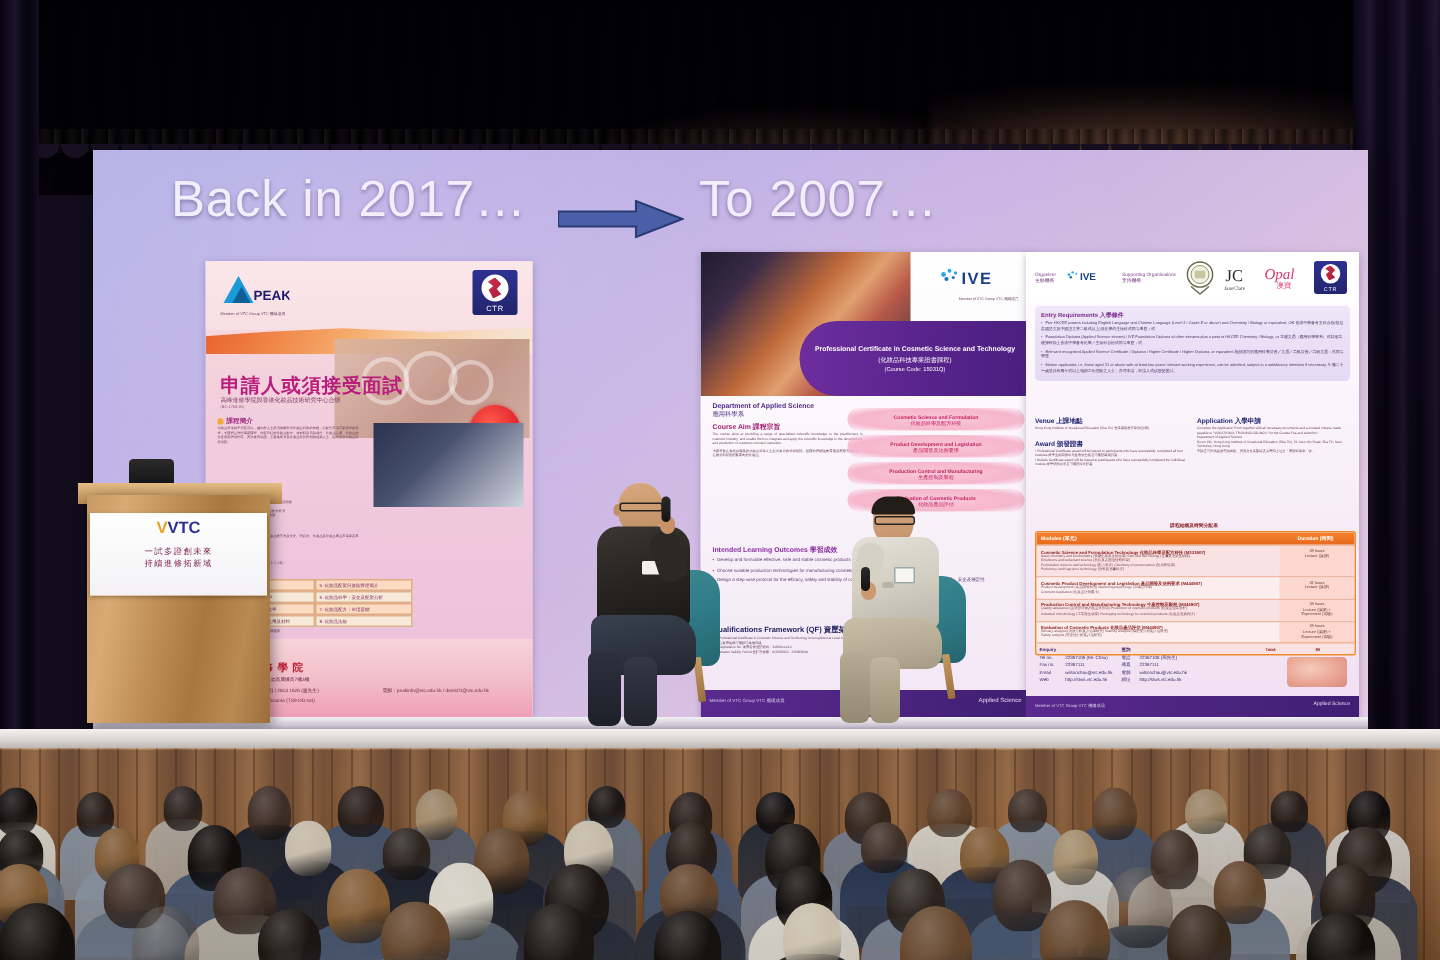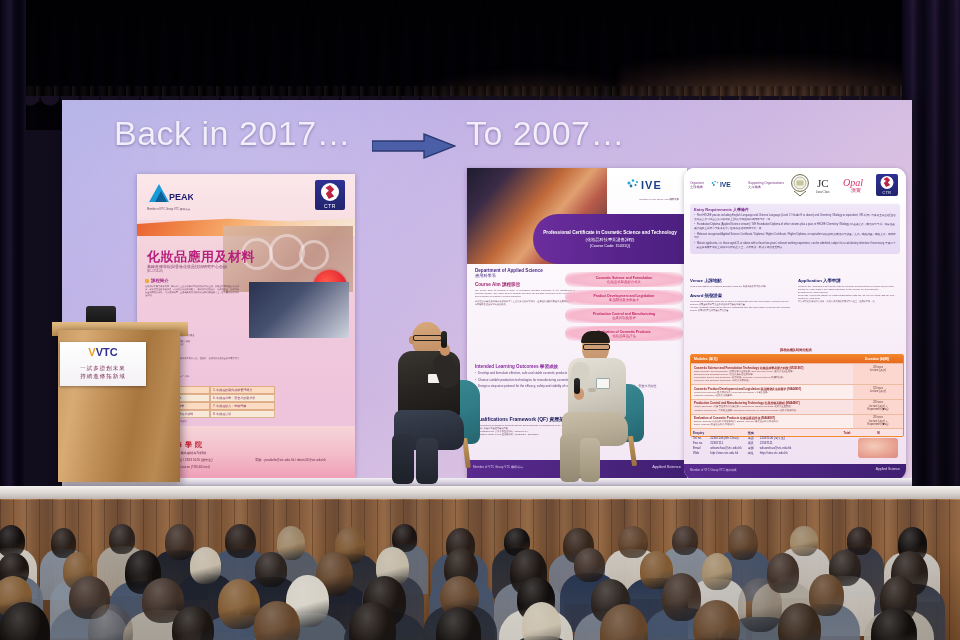--- a/index.html
+++ b/index.html
@@ -48,21 +48,21 @@
     letter-spacing:.5px;text-shadow:0 1px 3px rgba(60,40,90,.45);font-weight:300;}
   .arrow{position:absolute;top:33px;left:310px;width:84px;height:26px;}
 
   
   .poster{position:absolute;overflow:hidden;box-shadow:0 1px 5px rgba(70,50,100,.35);}
   .p-left{left:75px;top:74px;width:218px;height:304px;
     background:linear-gradient(180deg,#f7dfe2 0%,#f6d9de 13%,#f3cfdc 30%,#f0c8dd 55%,#eec3dc 80%,#f0cbdd 100%);}
   .p-mid{left:405px;top:68px;width:220px;height:312px;
     background:linear-gradient(180deg,#ffffff 0%,#fbf6fb 40%,#f7eef8 70%,#f2e6f4 100%);}
   .p-right{left:622px;top:68px;width:222px;height:312px;
-    background:linear-gradient(180deg,#ffffff 0%,#fbf5fb 30%,#f6eaf6 65%,#f0e0f2 100%);border-radius:11px;}
+    background:linear-gradient(180deg,#ffffff 0%,#fbf5fb 30%,#f6eaf6 65%,#f0e0f2 100%);}
   .tinyer{font-size:2.2px;line-height:1.4;color:#6b4463;}
 
   
   .pl-head{position:absolute;left:0;top:0;width:100%;height:46px;background:linear-gradient(180deg,#fbe7e9,#f8dfe4);}
   .pl-wave{position:absolute;left:0;top:40px;width:100%;height:22px;
     background:linear-gradient(120deg,#e8541f 0%,#ef7e3a 22%,#f5a45e 42%,#f8c793 62%,#f7dcc0 82%,#f6e6d6 100%);
     clip-path:polygon(0 46%,18% 33%,42% 22%,70% 34%,100% 19%,100% 100%,0 100%);opacity:.92;}
   .pl-photo{position:absolute;left:86px;top:52px;width:130px;height:66px;
     background:linear-gradient(135deg,#d8b9a8,#c9a08d 35%,#b98b79 60%,#caa694);opacity:.82;}
   .pl-photo i{position:absolute;border-radius:50%;border:3px solid rgba(255,255,255,.45);}
@@ -165,22 +165,22 @@
     background:radial-gradient(ellipse at 40% 40%,#f6c9b4,#e79a86 60%,#d97f77);border-radius:3px;opacity:.9;}
 
   
   .podium{position:absolute;left:58px;top:330px;width:122px;height:152px;
     background:linear-gradient(100deg,#c79a63 0%,#d9ab74 18%,#c08f58 40%,#a8763f 62%,#b98a52 82%,#9c6d3a 100%);
     box-shadow:2px 2px 8px rgba(0,0,0,.4);}
   .podium-top{position:absolute;left:52px;top:322px;width:136px;height:14px;
     background:linear-gradient(180deg,#e3bd85,#b98a52);}
   .podium-mic{position:absolute;left:86px;top:306px;width:30px;height:18px;
     background:linear-gradient(180deg,#2a2a2a,#151515);border-radius:3px 3px 0 0;}
-  .podium-sign{position:absolute;left:60px;top:342px;width:86px;height:44px;
-    background:linear-gradient(180deg,#ffffff,#f3f1f4);box-shadow:0 1px 3px rgba(0,0,0,.35);}
+  .podium-sign{position:absolute;left:60px;top:342px;width:86px;height:55px;
+    background:linear-gradient(180deg,#ffffff,#f3f1f4);box-shadow:0 1px 3px rgba(0,0,0,.35);padding-left:32px;}
   .vtc-logo{position:absolute;left:50%;top:4px;transform:translateX(-50%);
     font-size:11px;font-weight:bold;color:#2f2f8f;letter-spacing:0;}
   .vtc-logo .fl{color:#e8a020;}
   .vtc-text{position:absolute;left:0;top:22px;width:100%;text-align:center;
     font-size:5.5px;color:#7a1f4a;line-height:1.5;letter-spacing:1px;}
 
   
   .chair{position:absolute;border-radius:16px 16px 8px 8px;
     background:linear-gradient(160deg,#3f8d95,#2f7b86 55%,#25656f);}
   .chair-leg{position:absolute;background:linear-gradient(180deg,#c49a62,#9a7040);border-radius:1px;}
@@ -246,21 +246,21 @@
         <text x="22" y="18" font-size="9" font-weight="bold" fill="#1a1a6e" font-family="Liberation Sans">PEAK</text>
       </svg>
       <div style="position:absolute;left:10px;top:33px;font-size:2.6px;color:#6b4463;">Member of VTC Group  VTC 機構成員</div>
 
       <div class="ctr-logo">
         <div class="disc"></div>
         <div class="swirl"></div>
         <div class="lbl">CTR</div>
       </div>
 
-      <div class="pl-title">化妝品應用及材料</div>
+      <div class="pl-title">申請人或須接受面試</div>
       <div class="pl-sub">高峰進修學院與香港化妝品技術研究中心合辦</div>
       <div style="position:absolute;left:10px;top:96px;font-size:2.6px;color:#8d5478;">(BC-1758-26)</div>
 
       <div class="pl-seal">
         <span>第12期課程 現正招生！</span>
       </div>
 
       <div class="pl-col" style="left:8px;top:104px;">
         <div class="pl-sec">
           <h4>課程簡介</h4>

